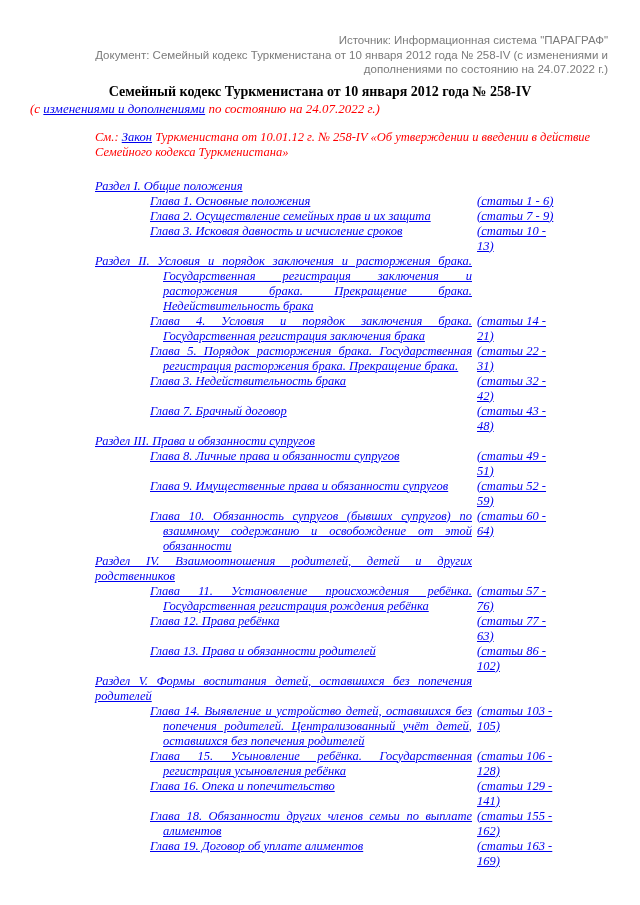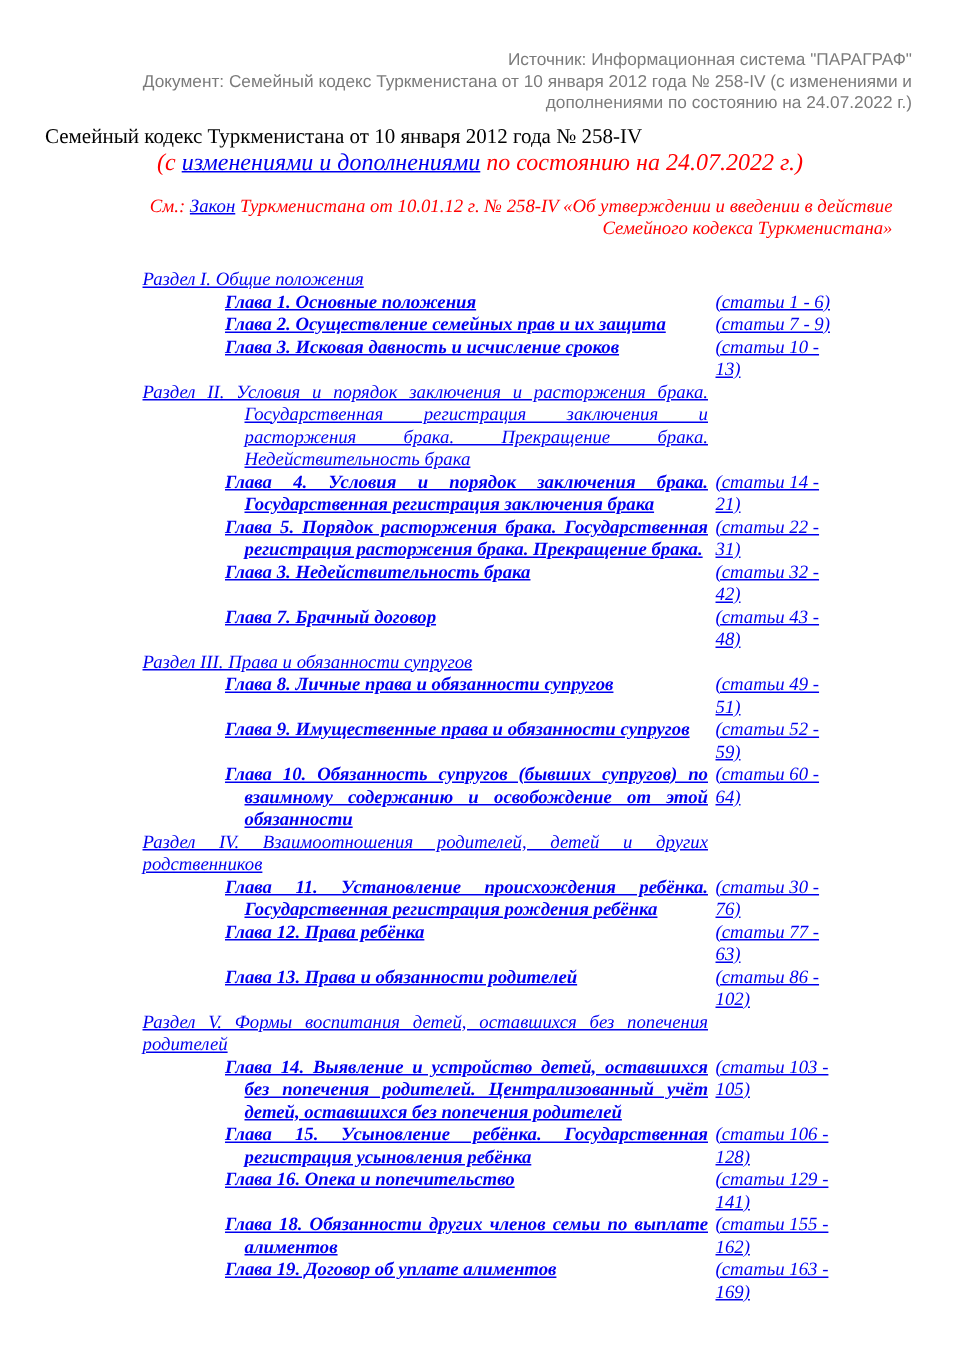--- a/index.html
+++ b/index.html
@@ -15,48 +15,48 @@
   
   .doc-header{
     font-family:"Liberation Sans","DejaVu Sans",sans-serif;
     font-size:11.5px;line-height:14.5px;color:var(--gray);
     width:515px;margin:0 32px 6px auto;text-align:right;
   }
   .doc-header p{margin:0;}
 
   
   .doc-title{
-    text-align:left;font-weight:normal;font-size:14px;line-height:17px;
+    text-align:center;font-weight:bold;font-size:14px;line-height:17px;
     margin:4px 30px 0 30px;
   }
   .doc-subtitle{
-    text-align:center;font-style:italic;font-size:16px;line-height:15px;
+    text-align:left;font-style:italic;font-size:13px;line-height:15px;
     color:var(--red);margin:1px 30px 14px 30px;
   }
 
   a{color:var(--link);text-decoration:underline;cursor:pointer;}
   .doc-subtitle a,.see-note a{font-style:italic;}
 
   .see-note{
     font-style:italic;font-size:12.5px;line-height:15px;color:var(--red);
-    margin:8px 45px 19px 95px;text-align:right;
+    margin:8px 45px 19px 95px;text-align:left;
   }
 
   
   .toc{
     margin-left:95px;border-collapse:collapse;table-layout:fixed;width:470px;
     font-size:12.5px;line-height:15px;font-style:italic;
   }
   .toc td{vertical-align:top;padding:0;}
   .toc .t-title{width:377px;text-align:justify;}
   .toc .t-art{width:93px;text-align:left;padding-left:5px;}
   .toc a{color:var(--link);}
   tr.section    > .t-title{padding-left:0;margin-top:40px;}
   tr.section-hang > .t-title{padding-left:68px;text-indent:-68px;}
-  tr.chapter    > .t-title{padding-left:68px;text-indent:-13px;font-weight:bold;}
+  tr.chapter    > .t-title{padding-left:68px;text-indent:-13px;}
 </style>
 </head>
 <body>
 
 <div class="page">
 
   <div class="doc-header">
     <p>Источник: Информационная система "ПАРАГРАФ"</p>
     <p>Документ: Семейный кодекс Туркменистана от 10 января 2012 года № 258-IV (с изменениями и дополнениями по состоянию на 24.07.2022 г.)</p>
   </div>
@@ -134,21 +134,21 @@
       <td class="t-art"><a href="#">(статьи 60 - 64)</a></td>
     </tr>
 
     <tr class="section">
       <td class="t-title"><a href="#">Раздел IV. Взаимоотношения родителей, детей и других родственников</a></td>
       <td class="t-art"></td>
     </tr>
 
     <tr class="chapter">
       <td class="t-title"><a href="#">Глава 11. Установление происхождения ребёнка. Государственная регистрация рождения ребёнка</a></td>
-      <td class="t-art"><a href="#">(статьи 30 - 76)</a></td>
+      <td class="t-art"><a href="#">(статьи 57 - 76)</a></td>
     </tr>
 
     <tr class="chapter">
       <td class="t-title"><a href="#">Глава 12. Права ребёнка</a></td>
       <td class="t-art"><a href="#">(статьи 77 - 63)</a></td>
     </tr>
 
     <tr class="chapter">
       <td class="t-title"><a href="#">Глава 13. Права и обязанности родителей</a></td>
       <td class="t-art"><a href="#">(статьи 86 - 102)</a></td>

